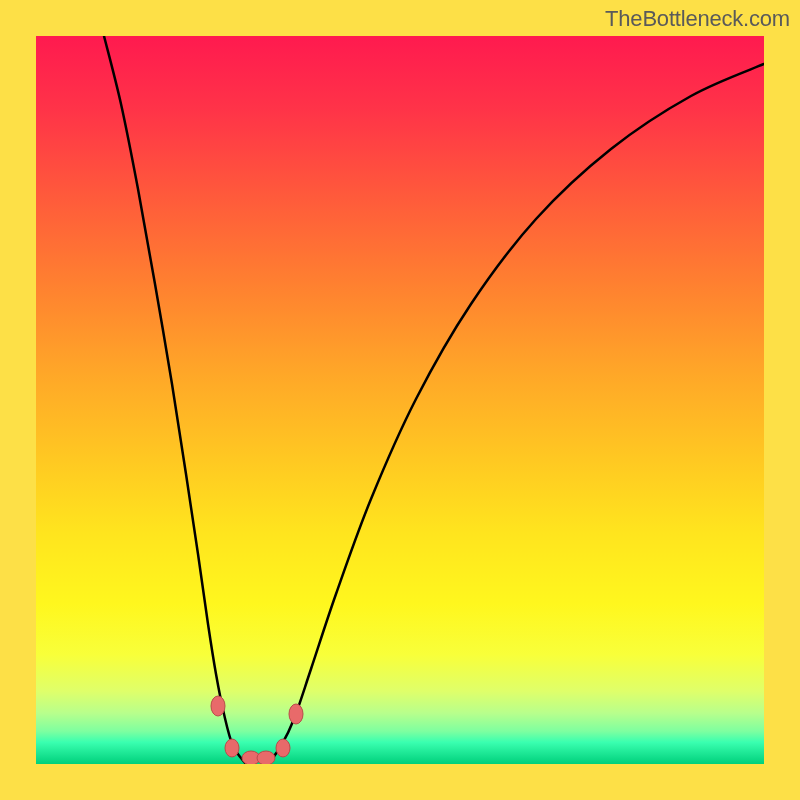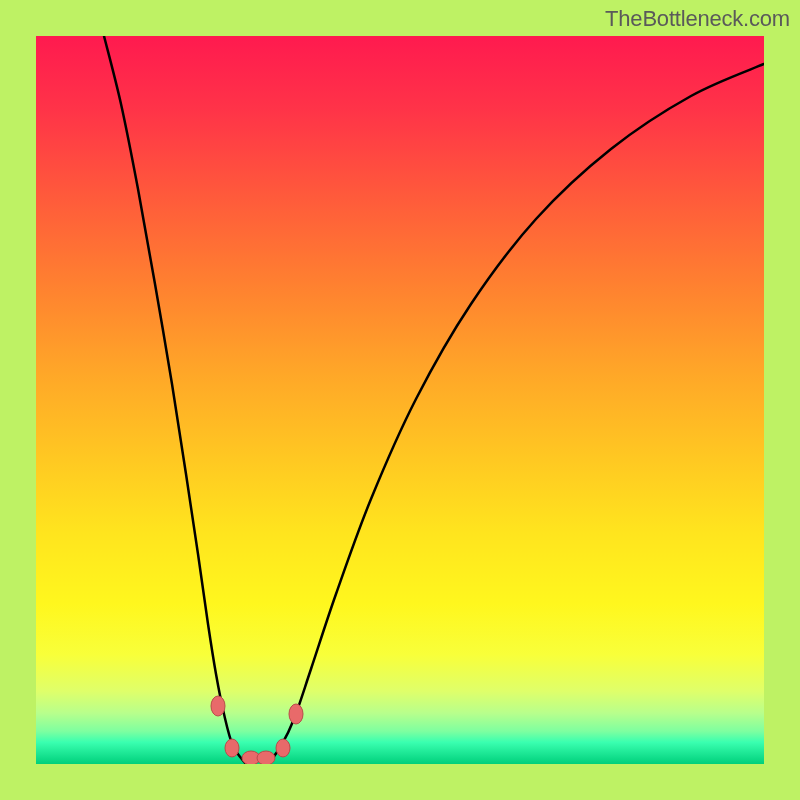--- a/index.html
+++ b/index.html
@@ -10,21 +10,21 @@
     background: #000;
     overflow: hidden;
     font-family: Arial, Helvetica, sans-serif;
   }
   .frame {
     position: absolute;
     top: 0;
     left: 0;
     width: 800px;
     height: 800px;
-    background: #bef264;
+    background: #fde047;
   }
   .plot {
     position: absolute;
     top: 36px;
     left: 36px;
     width: 728px;
     height: 728px;
     background: linear-gradient(
       to bottom,
       #ff1a4f 0%,

